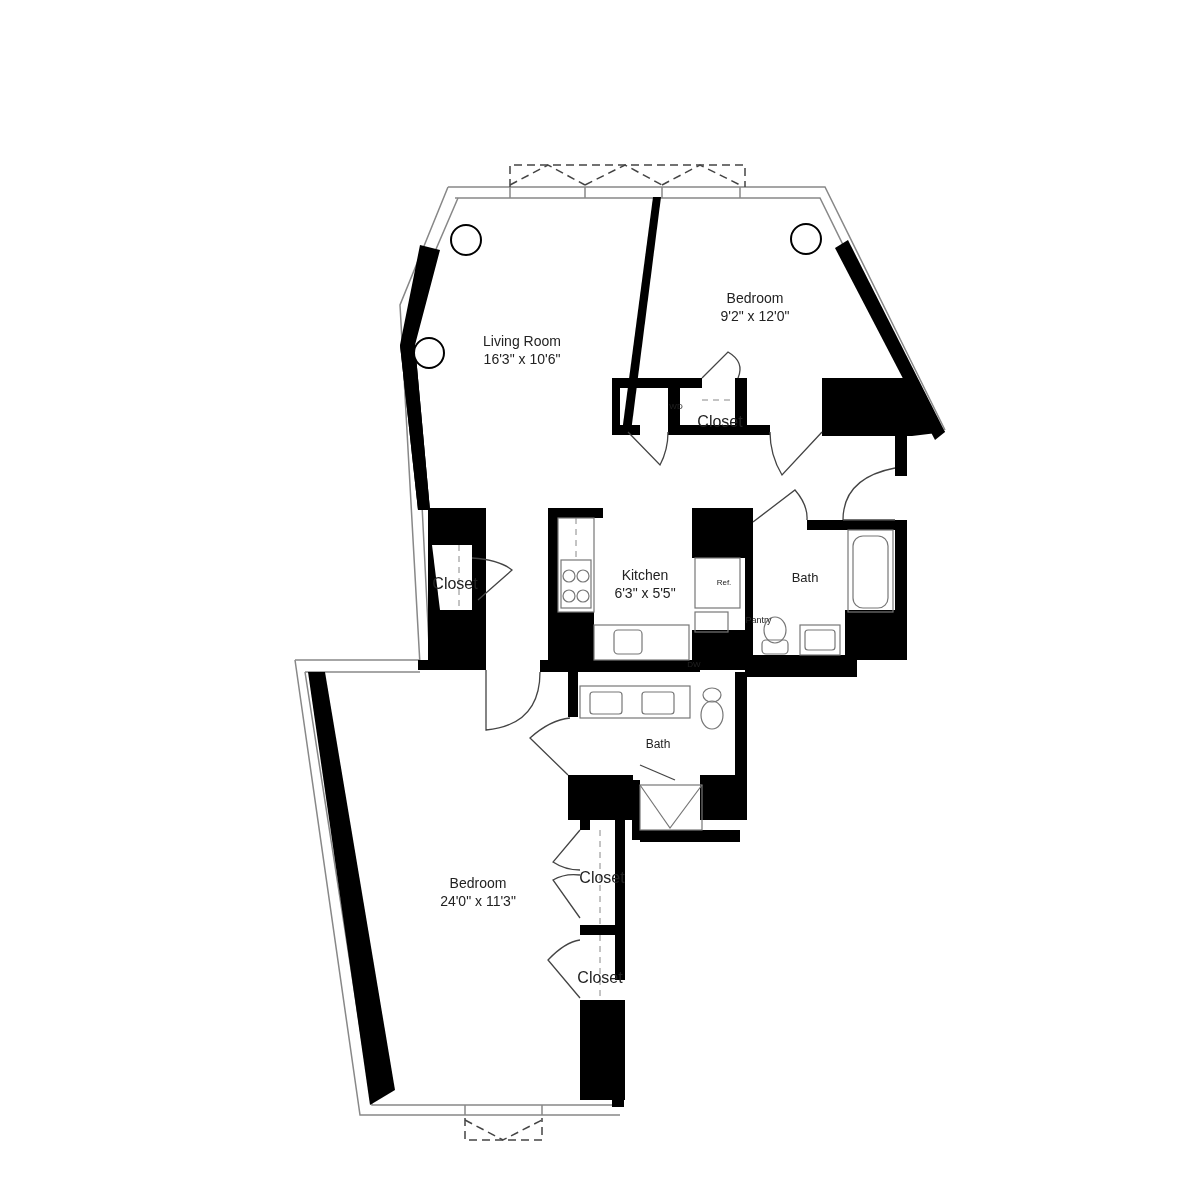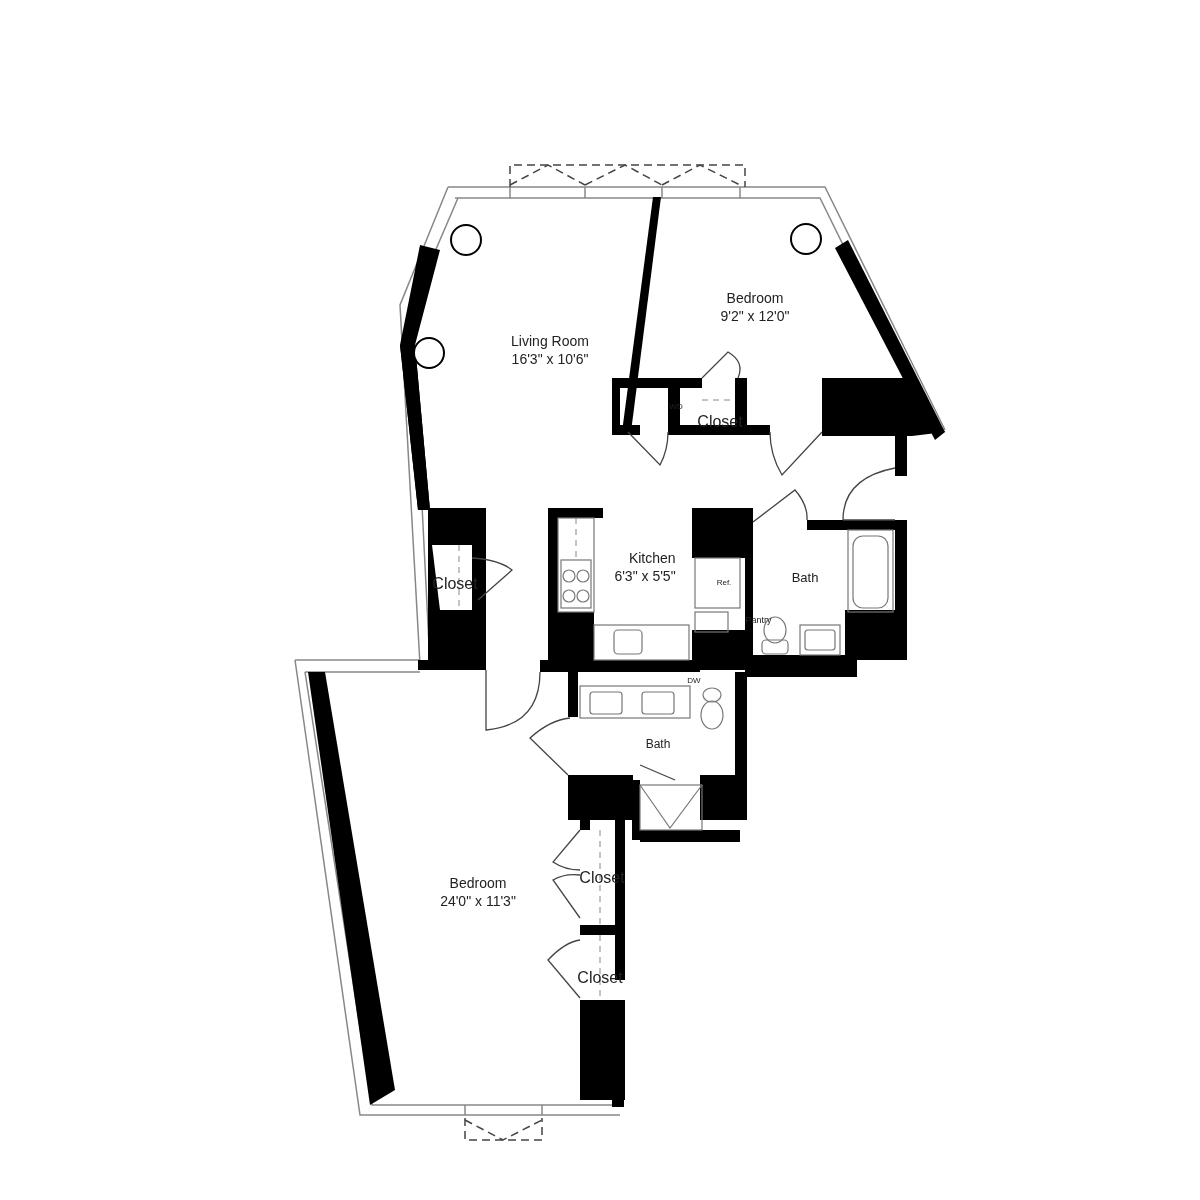--- a/index.html
+++ b/index.html
@@ -178,29 +178,29 @@
     <line x1="576" y1="518" x2="576" y2="560"></line>
   </g>
 
   <g fill="#fff" stroke="#000" stroke-width="2">
     <circle cx="466" cy="240" r="15"></circle>
     <circle cx="429" cy="353" r="15"></circle>
     <circle cx="806" cy="239" r="15"></circle>
   </g>
 </svg>
 
-<div class="lbl room" style="left:522px;top:333px;margin-left:28px;">
+<div class="lbl room" style="left:522px;top:333px;">
   <div>Living Room</div>
   <div>16'3" x 10'6"</div>
 </div>
 <div class="lbl room" style="left:755px;top:290px;">
   <div>Bedroom</div>
   <div>9'2" x 12'0"</div>
 </div>
-<div class="lbl room" style="left:645px;top:550px;text-align:right;">
+<div class="lbl room" style="left:645px;top:567px;">
   <div>Kitchen</div>
   <div>6'3" x 5'5"</div>
 </div>
 <div class="lbl room" style="left:805px;top:570px;font-size:13px;">
   <div>Bath</div>
 </div>
 <div class="lbl room" style="left:658px;top:737px;font-size:12px;">
   <div>Bath</div>
 </div>
 <div class="lbl room" style="left:478px;top:875px;">
@@ -209,13 +209,13 @@
 </div>
 
 <div class="lbl small" style="left:720px;top:412px;">Closet</div>
 <div class="lbl small" style="left:455px;top:574px;">Closet</div>
 <div class="lbl small" style="left:602px;top:868px;">Closet</div>
 <div class="lbl small" style="left:600px;top:968px;">Closet</div>
 
 <div class="lbl tiny" style="left:652px;top:402px;">WD</div>
 <div class="lbl tiny" style="left:700px;top:578px;">Ref.</div>
 <div class="lbl tiny" style="left:712px;top:615px;font-size:9px;padding-left:45px;">Pantry</div>
-<div class="lbl tiny" style="left:670px;top:676px;">DW</div>
+<div class="lbl tiny" style="left:670px;top:660px;">DW</div>
 
 </body></html>

